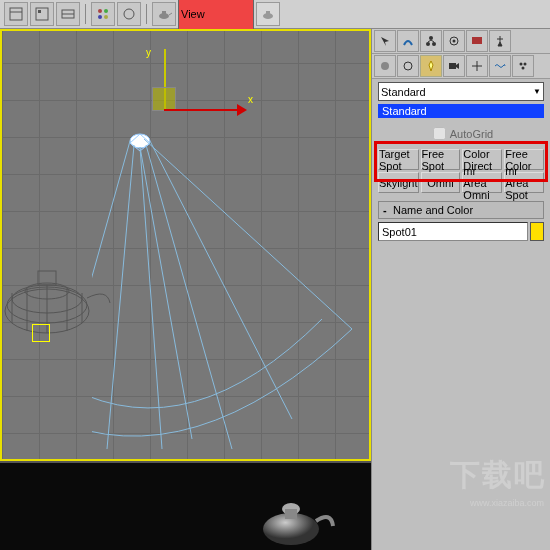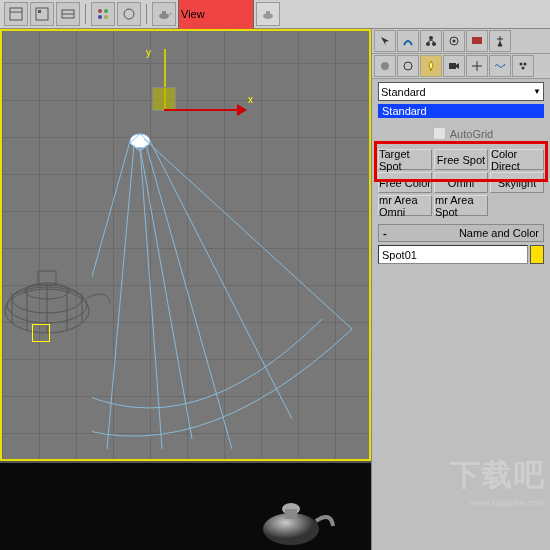--- a/index.html
+++ b/index.html
@@ -26,25 +26,25 @@
 .icon-row{height:24px;background:#c8c8c8;border-bottom:1px solid #999;display:flex;align-items:center;padding:0 2px;gap:1px}
 .icon-row .ic{width:20px;height:20px;border:1px solid #999;display:flex;align-items:center;justify-content:center;cursor:pointer}
 .icon-row .ic.sel{background:#d8c070;border-color:#aa8}
 .dd{margin:3px 6px;height:17px;background:#fff;border:1px solid #555;display:flex;align-items:center;justify-content:space-between;padding:0 2px;font-size:11px;cursor:pointer}
 .dd .arr{font-size:8px}
 .redbox{position:absolute;top:112px;left:2px;right:2px;height:35px;border:3px solid #e00000}
 .opt-sel{background:#1040ff;color:#fff;padding:1px 4px;margin:0 6px;font-size:11px}
 .opt{background:#c4c4c4;padding:1px 4px;margin:0 6px;font-size:11px;color:#444}
 .auto{display:flex;align-items:center;justify-content:center;margin:6px 0;color:#666;font-size:11px}
 .auto input{margin-right:4px}
-.btn-grid{display:grid;grid-template-columns:1fr 1fr 1fr;gap:2px;padding:0 6px}
+.btn-grid{display:grid;grid-template-columns:1fr 1fr 1fr 1fr;gap:2px;padding:0 6px}
 .btn{height:19px;background:#c4c4c4;border:1px outset #ddd;font-size:11px;cursor:pointer;display:flex;align-items:center;justify-content:center}
 .rollhdr{margin:8px 6px 3px;height:16px;background:#bcbcbc;border:1px solid #888;display:flex;align-items:center;padding:0 4px;font-size:11px;cursor:pointer}
 .rollhdr .m{width:10px;font-weight:bold}
-.rollhdr .t{flex:1;text-align:right}
+.rollhdr .t{flex:1;text-align:left}
 .name-row{display:flex;gap:2px;padding:0 6px}
 .name-in{flex:1;height:17px;background:#fff;border:1px inset #888;padding:0 3px;font-size:11px}
 .swatch{width:17px;height:17px;background:#ffe000;border:1px solid #555;cursor:pointer}
 .watermark{position:absolute;right:4px;bottom:55px;font-size:30px;color:rgba(255,255,255,.25);font-weight:bold;letter-spacing:2px}
 .wm2{position:absolute;right:6px;bottom:43px;font-size:9px;color:rgba(255,255,255,.25)}
 </style>
 </head>
 <body>
 
 <div class="top-toolbar">
@@ -241,22 +241,22 @@
     <div class="auto">
       <input type="checkbox" disabled="" style="">
       <span>AutoGrid</span>
     </div>
 
     <div class="btn-grid">
       <div class="btn">Target Spot</div>
       <div class="btn">Free Spot</div>
       <div class="btn">Color Direct</div>
       <div class="btn">Free Color</div>
+      <div class="btn">Skylight</div>
       <div class="btn">Omni</div>
-      <div class="btn">Skylight</div>
       <div class="btn">mr Area Omni</div>
       <div class="btn">mr Area Spot</div>
     </div>
 
     <div class="rollhdr">
       <span class="m">-</span>
       <span class="t">Name and Color</span>
     </div>
     <div class="name-row">
       <input class="name-in" value="Spot01" style="">

